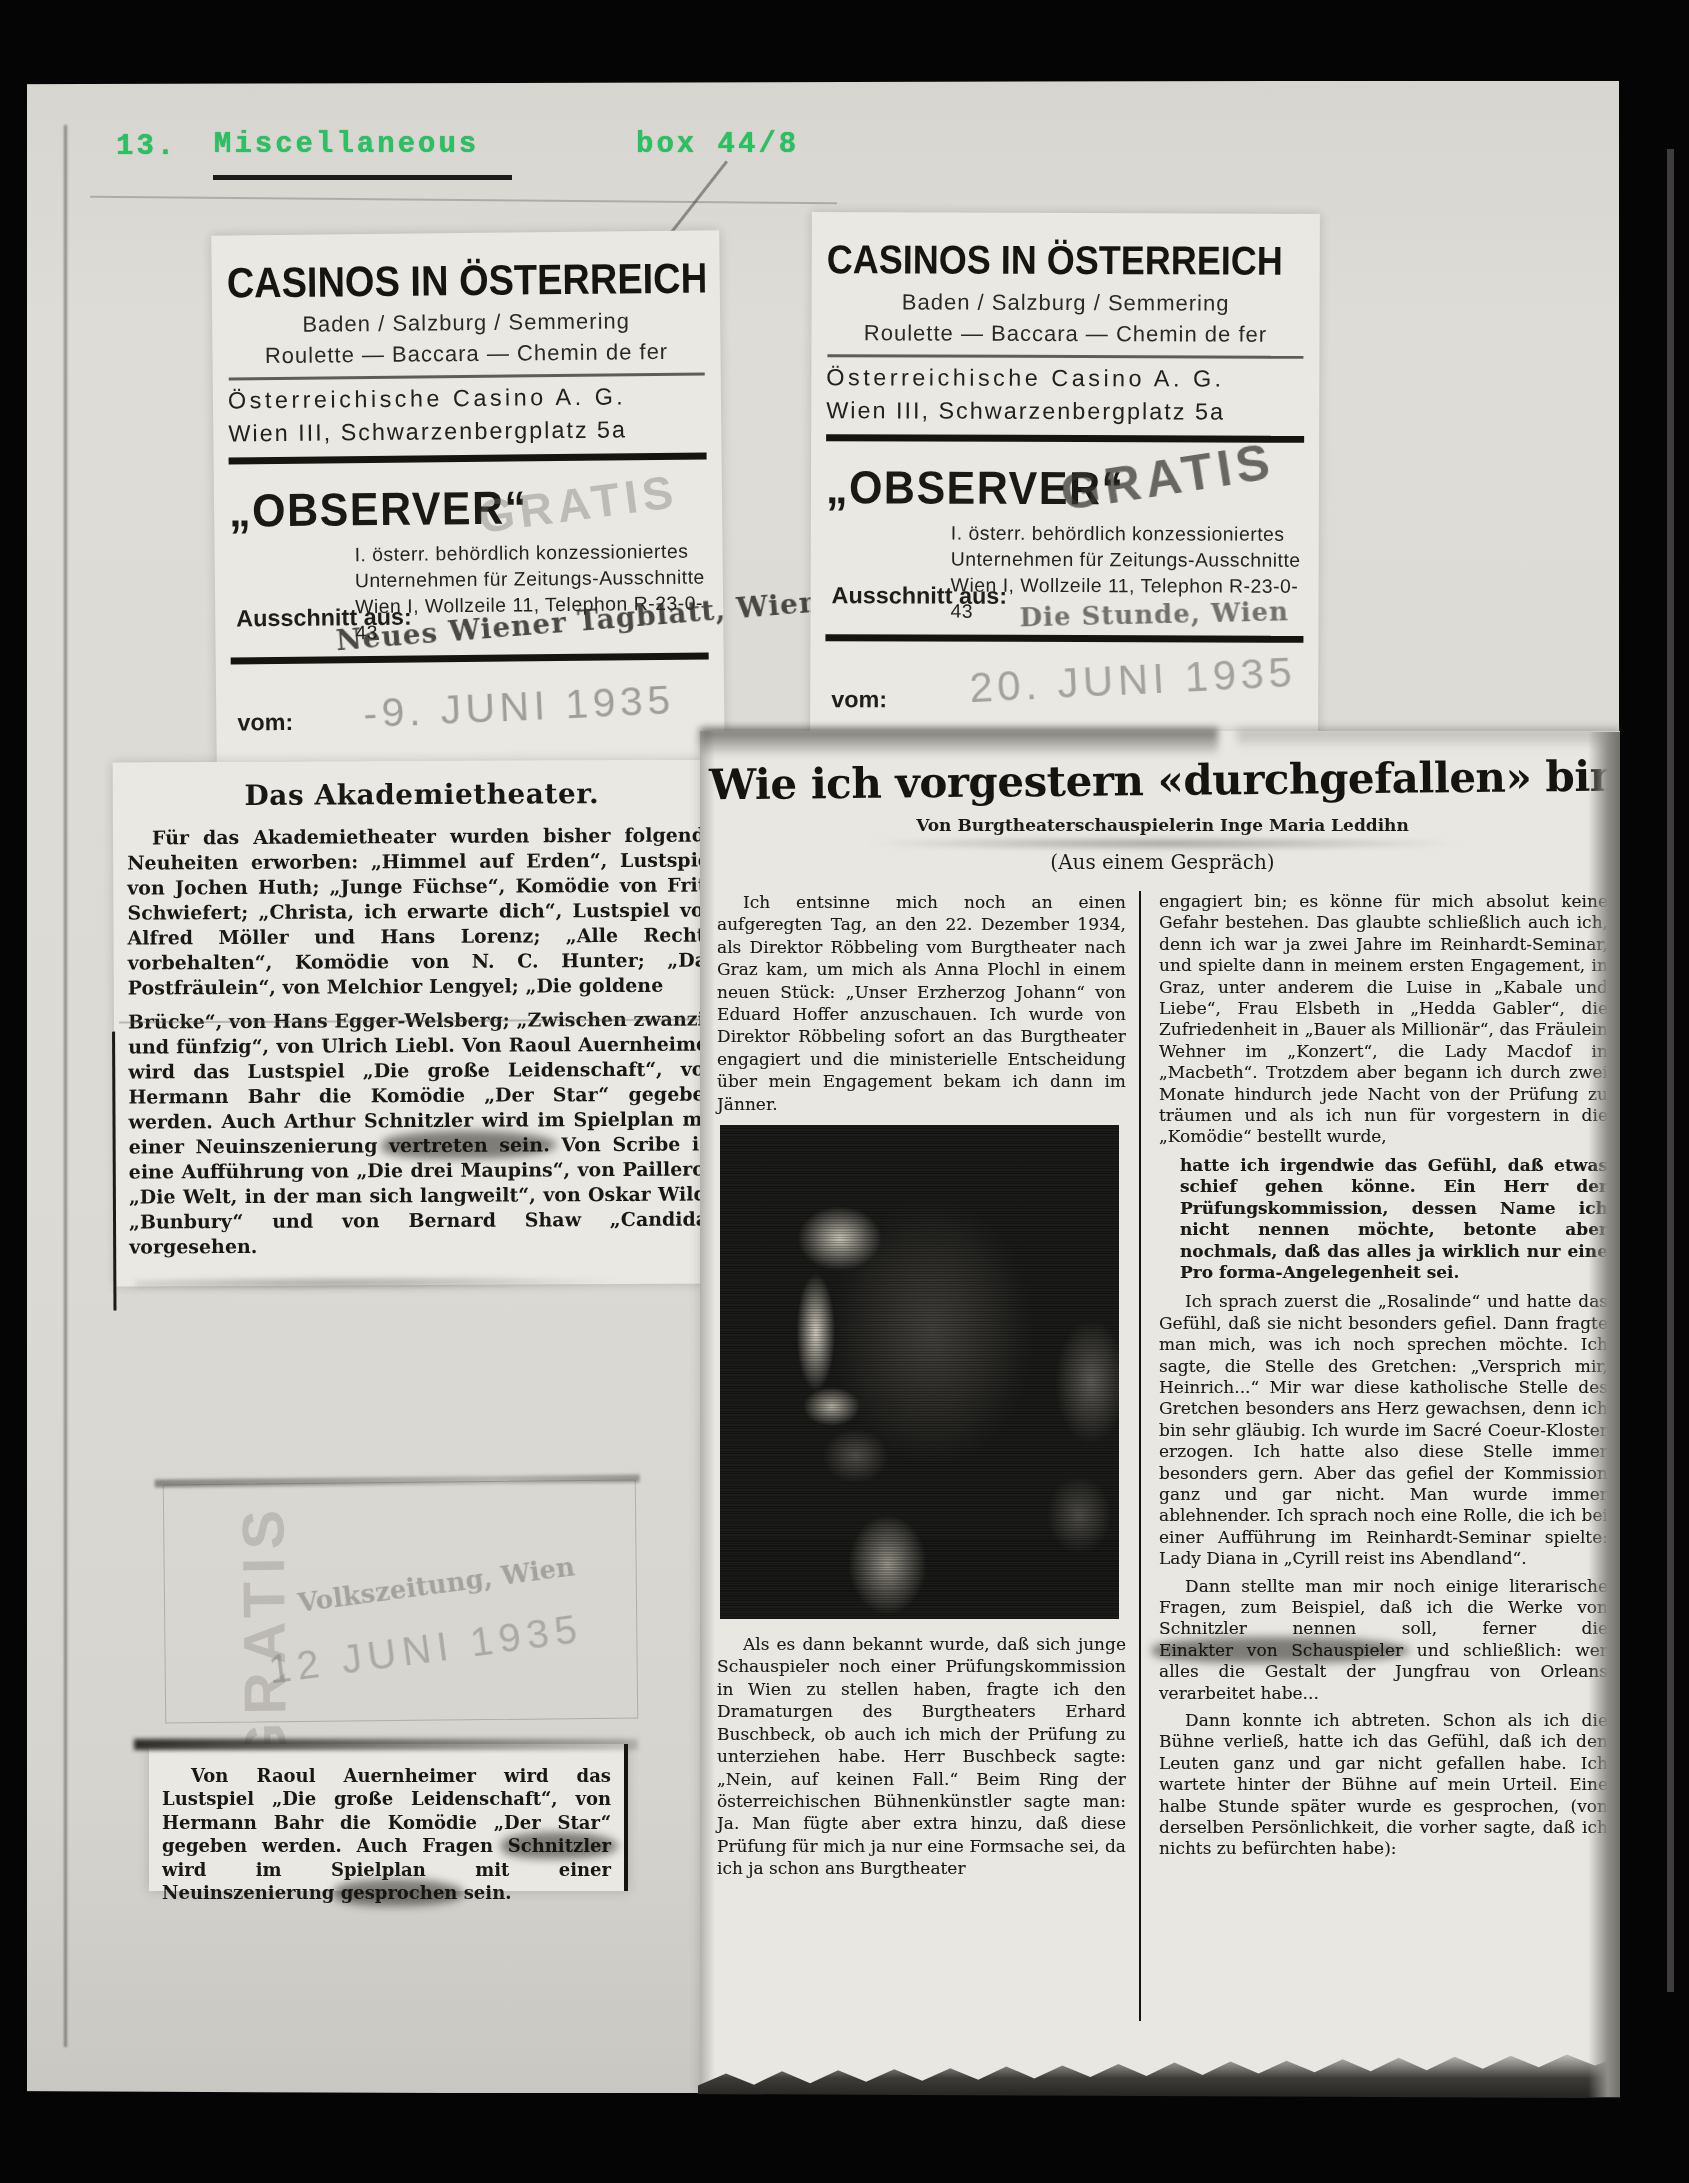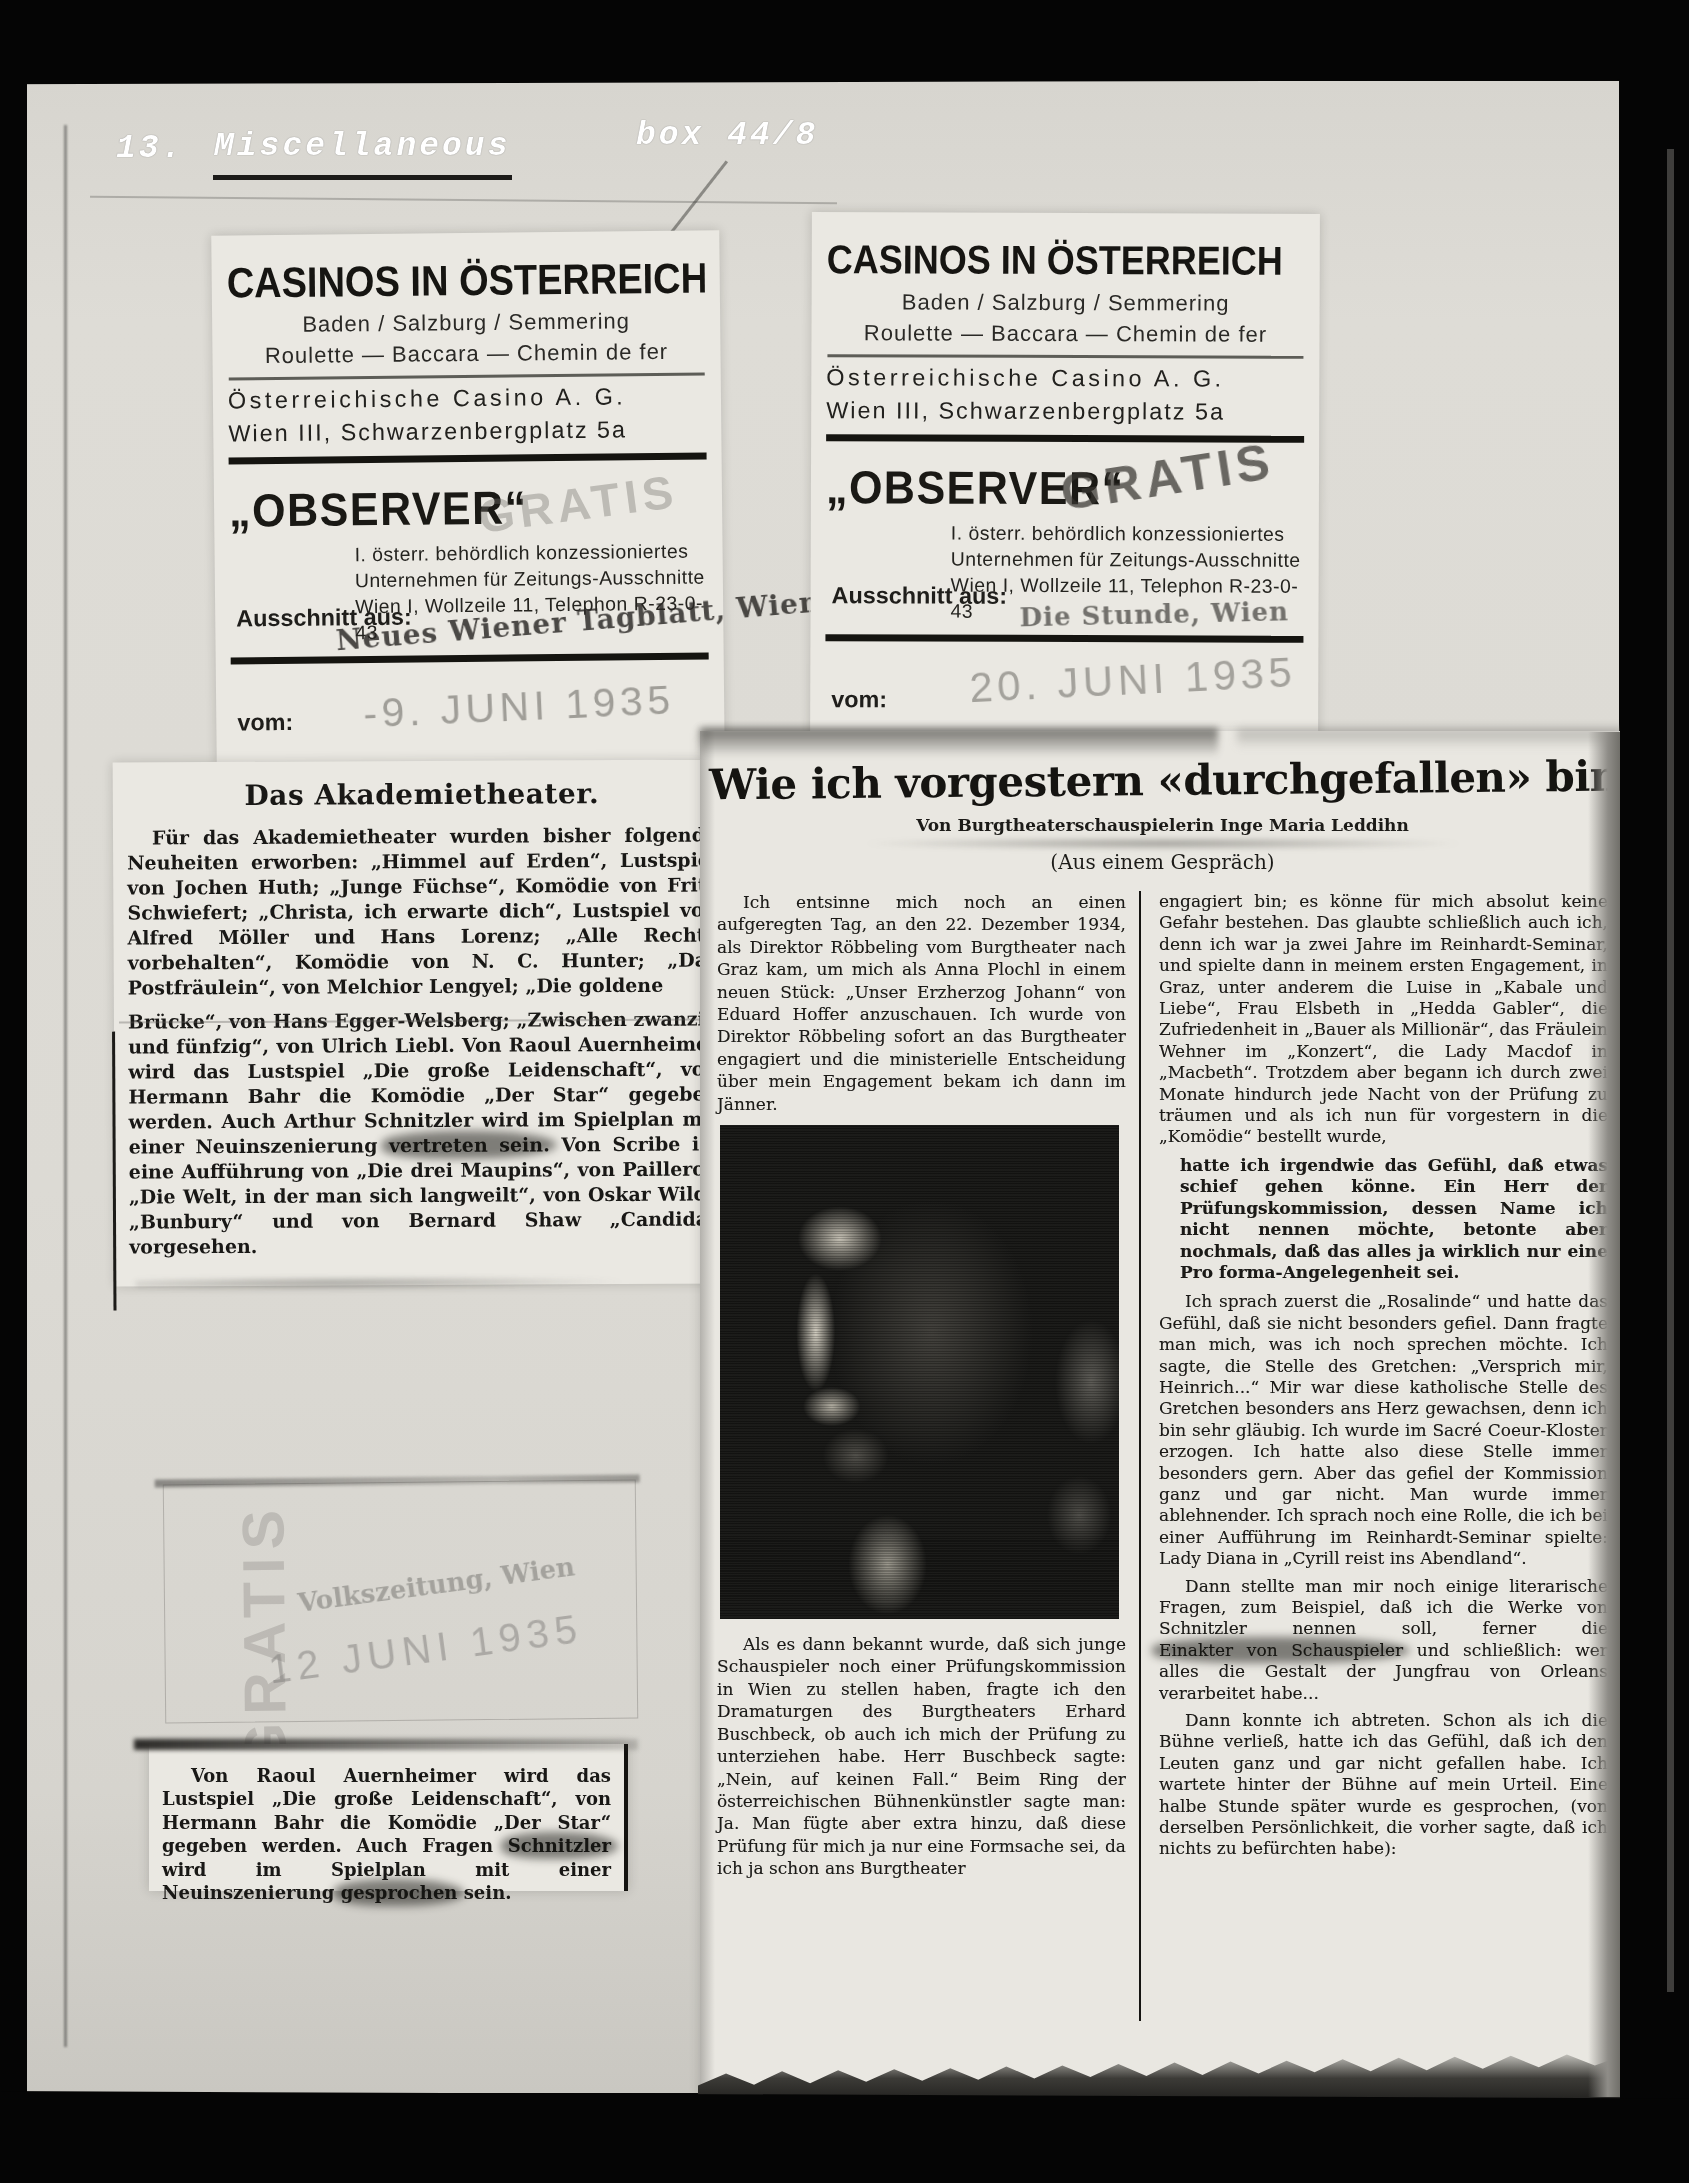--- a/index.html
+++ b/index.html
@@ -12,26 +12,26 @@
   #band-right{left:1620px;top:0;width:70px;height:2183px;}
   #band-bottom{left:-10px;top:2091px;width:1713px;height:110px;transform:rotate(0.25deg);transform-origin:left top;}
   #edge-sliver{position:absolute;left:1667px;top:149px;width:7px;height:1843px;background:#6f6e6a;opacity:.55;}
   
   #paper{position:absolute;left:27px;top:81px;width:1592px;height:2012px;
          background:linear-gradient(180deg,#d7d5cf,#dedcd6 12%,#dcdad4 55%,#d6d4ce 85%,#c9c7c1);}
   #paper-crease{position:absolute;left:64px;top:125px;width:2.5px;height:1922px;background:rgba(45,45,42,.45);filter:blur(1px);}
   #scratch1{position:absolute;left:90px;top:199px;width:747px;height:2px;background:rgba(70,70,66,.3);transform:rotate(0.5deg);filter:blur(0.5px);}
   #diag1{position:absolute;left:690px;top:149px;width:2.5px;height:115px;background:rgba(60,60,56,.5);transform:rotate(38deg);filter:blur(0.5px);}
   
-  .type{position:absolute;font-family:"Liberation Mono",monospace;font-weight:bold;color:#ffffff;
-        font-size:33px;letter-spacing:3px;text-shadow:0 0 1px rgba(10,10,10,.5);font-style:italic;}
+  .type{position:absolute;font-family:"Liberation Mono",monospace;font-weight:bold;color:#22c55e;
+        font-size:29px;letter-spacing:3px;text-shadow:0 0 1px rgba(10,10,10,.5);}
   #hdr-number{left:116px;top:130px;}
   #hdr-title{left:214px;top:128px;}
   #hdr-underline{position:absolute;left:213px;top:175px;width:299px;height:4.5px;background:#1c1b19;filter:blur(0.3px);}
-  #hdr-box{left:636px;top:117px;}
+  #hdr-box{left:636px;top:128px;}
   
   .slip{position:absolute;background:#eae8e2;box-shadow:0 0 11px rgba(20,20,18,.18);}
   
   .obs-slip{width:508px;padding:24px 15px 0;box-sizing:border-box;}
   #slip-l{left:214px;top:233px;height:529px;transform:rotate(-0.6deg);}
   #slip-r{left:811px;top:213px;height:529px;transform:rotate(0.2deg);}
   .obs-head-wrap{overflow:hidden;white-space:nowrap;height:48px;}
   .obs-headline{font-family:"Liberation Sans",sans-serif;font-weight:bold;font-size:38px;letter-spacing:0px;
                 color:#161512;transform:scaleY(1.12);transform-origin:left top;white-space:nowrap;}
   #slip-r .obs-headline{font-size:36px;}

